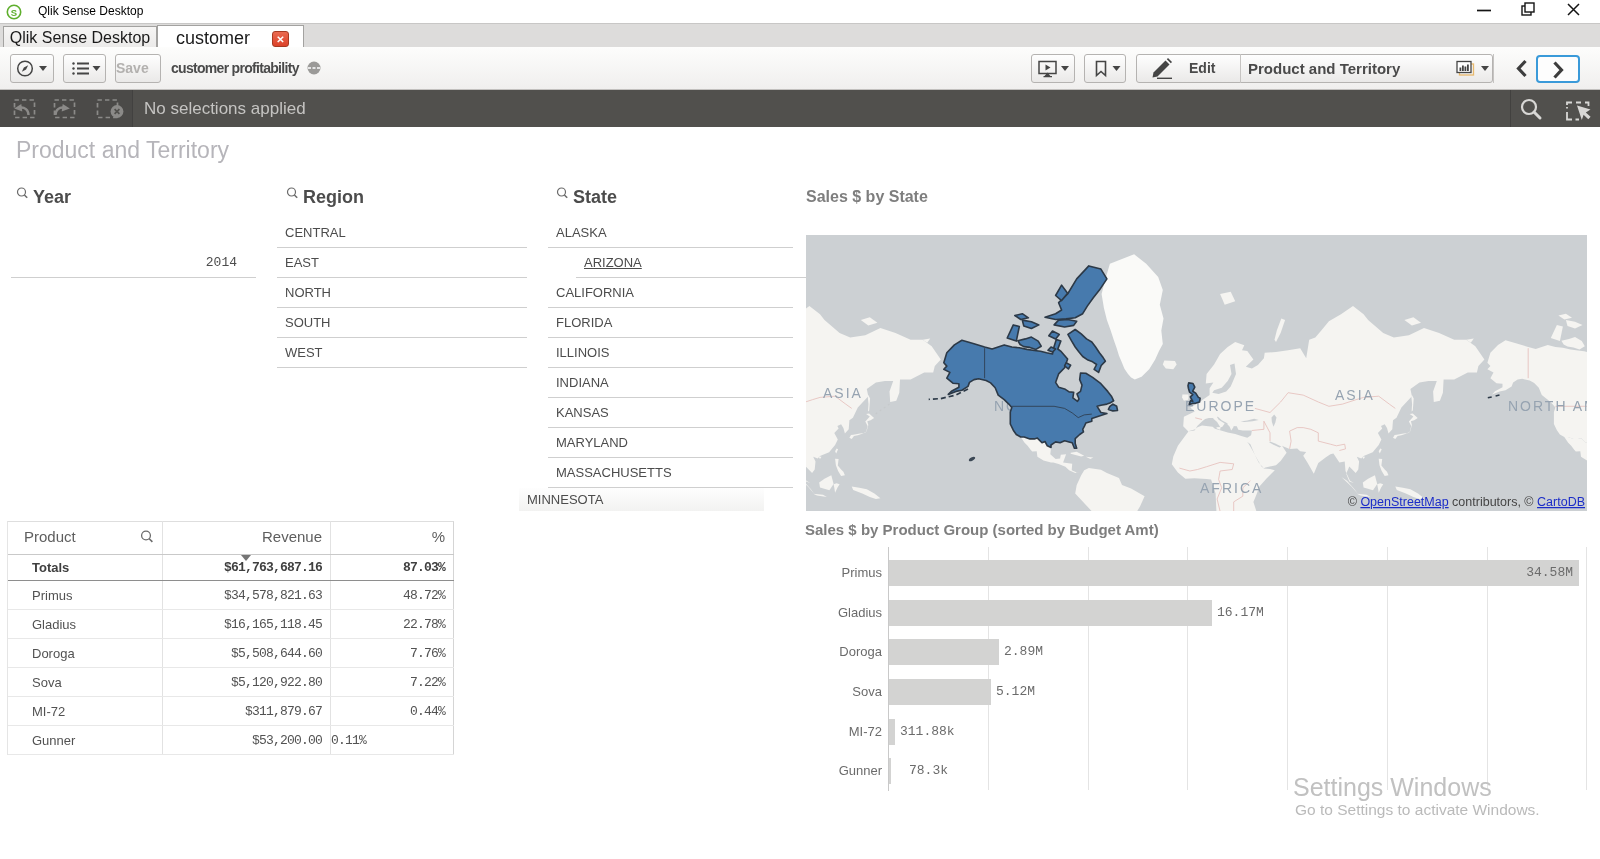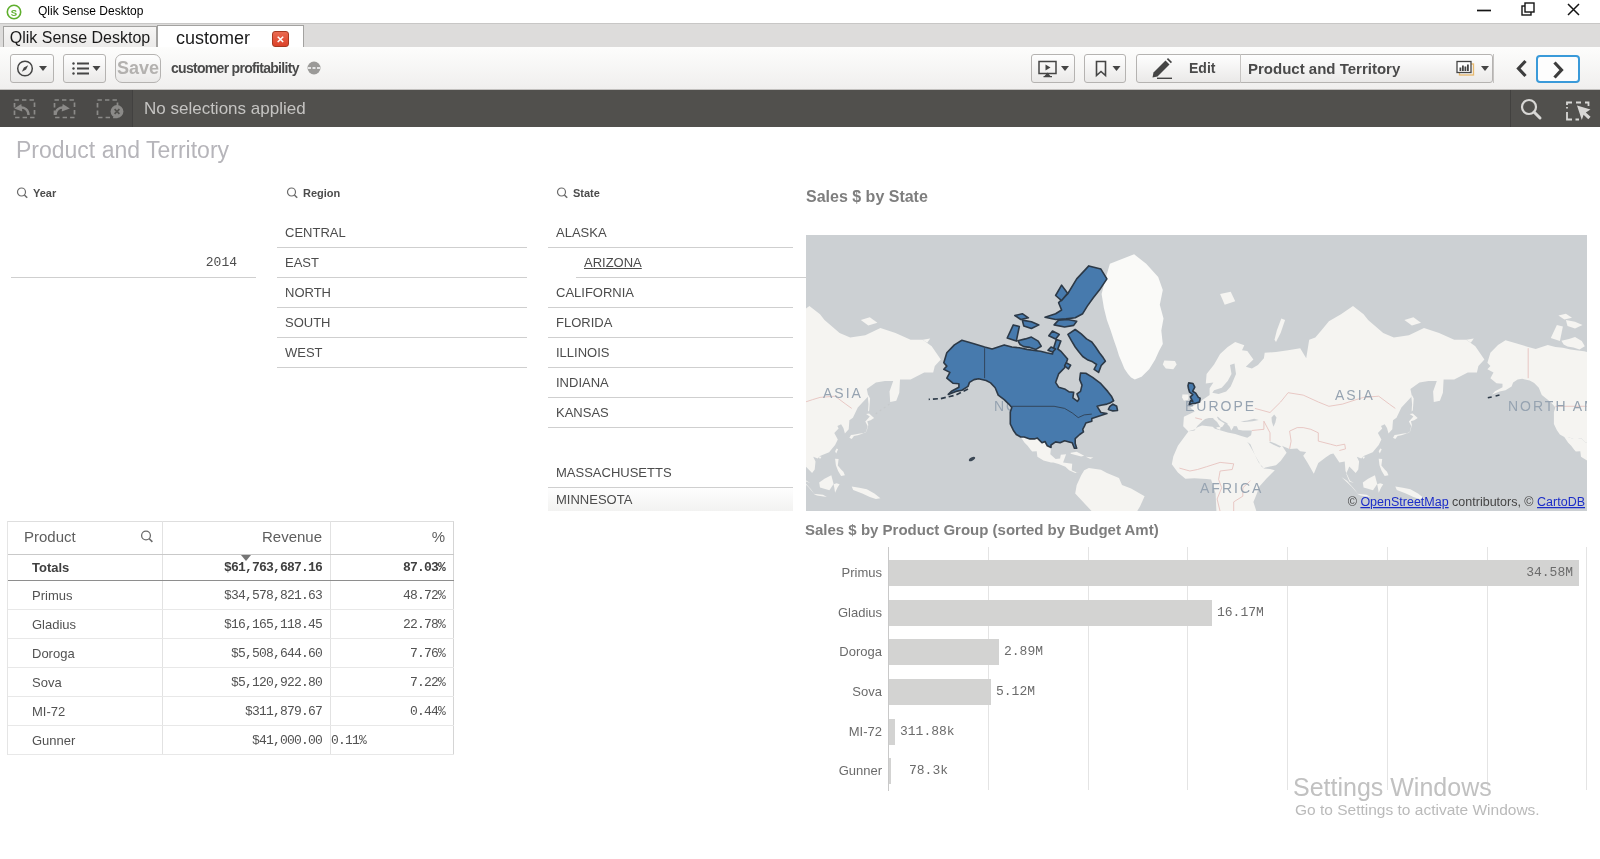--- a/index.html
+++ b/index.html
@@ -13,21 +13,21 @@
 .tab2{position:absolute;left:157px;top:1px;width:147px;height:23px;background:#fff;
 border:1px solid #a3a2a0;border-bottom:none;font-size:12px;color:#1a1a1a;}
 #toolbar{position:absolute;left:0;top:47px;width:1600px;height:43px;
 background:linear-gradient(#fdfdfc,#f0efee);border-bottom:1px solid #c2c0be;}
 .tbtn{position:absolute;top:7px;height:29px;border:1px solid #b5b3b1;border-radius:3px;
 background:linear-gradient(#fefefe,#eae9e8);}
 #selbar{position:absolute;left:0;top:90px;width:1600px;height:37px;background:#51504d;}
 #selbar .leftbox{position:absolute;left:0;top:0;width:133px;height:37px;background:#4b4a48;border-right:1px solid #424140;}
 #selbar .noseltxt{position:absolute;left:144px;top:0;height:37px;line-height:37px;font-size:17px;color:#c5c4c2;}
 #content{position:absolute;left:0;top:0;width:1600px;height:859px;}
-.fhead{position:absolute;font-size:11px;font-weight:bold;color:#4c4c4c;}
+.fhead{position:absolute;font-size:18px;font-weight:bold;color:#4c4c4c;}
 .lrow{position:absolute;height:30px;line-height:30px;font-size:13px;color:#4c4c4c;border-bottom:1px solid #cfcfcf;}
 .mono{font-family:"Liberation Mono",monospace;}
 .trow{position:absolute;left:8px;width:446px;height:29px;line-height:29px;font-size:13px;color:#525252;border-bottom:1px solid #e8e8e8;}
 .trow .mono{letter-spacing:-0.8px;}
 .ylab{position:absolute;left:782px;width:100px;height:26px;line-height:26px;text-align:right;font-size:13px;color:#6b6b6b;}
 .bar{position:absolute;left:889px;height:26px;background:#d3d3d2;}
 .blab{position:absolute;height:26px;line-height:26px;font-size:13px;color:#6b6b6b;}
 </style>
 </head>
 <body>
@@ -66,21 +66,21 @@
   <svg width="41" height="27" viewBox="0 0 41 27">
    <circle cx="9.5" cy="8.5" r="1.2" fill="#454545"></circle>
         <rect x="13" y="7.5" width="12" height="2" fill="#454545"></rect>
    <circle cx="9.5" cy="13.5" r="1.2" fill="#454545"></circle>
         <rect x="13" y="12.5" width="12" height="2" fill="#454545"></rect>
    <circle cx="9.5" cy="18.5" r="1.2" fill="#454545"></circle>
         <rect x="13" y="17.5" width="12" height="2" fill="#454545"></rect>
    <path d="M28.5 11 L36.5 11 L32.5 16 Z" fill="#454545"></path>
   </svg>
  </div>
- <div class="tbtn" style="left:115px;width:46px;text-align:center;font-size:18px;font-weight:bold;color:#b3b1af;line-height:27px;border-radius:7px;">Save</div>
+ <div class="tbtn" style="left:115px;width:46px;text-align:left;font-size:14px;font-weight:bold;color:#b3b1af;line-height:27px;">Save</div>
  <div class="abs" style="left:171px;top:13px;font-size:14px;letter-spacing:-0.7px;font-weight:bold;color:#4a4a4a;">customer profitability</div>
  <svg class="abs" style="left:307px;top:14px" width="14" height="14" viewBox="0 0 14 14">
   <circle cx="7" cy="7" r="6.5" fill="#9b9a98"></circle>
   <path d="M1 7 L4 7 M5.5 7 L8.5 7 M10 7 L13 7" stroke="#fff" stroke-width="1.3"></path>
  </svg>
  <div class="tbtn" style="left:1031px;width:44px;">
   <svg width="42" height="27" viewBox="0 0 42 27">
    <rect x="7" y="6.5" width="17" height="12" fill="none" stroke="#454545" stroke-width="1.5"></rect>
    <path d="M13.5 9.5 L18.5 12.5 L13.5 15.5 Z" fill="#454545"></path>
    <path d="M13 21.5 L15.5 18.5 L18 21.5 Z M11.5 21.7 L20 21.7" stroke="#454545" stroke-width="1.3" fill="#454545"></path>
@@ -179,22 +179,23 @@
  <div class="lrow" style="left:277px;top:308px;width:250px;padding-left:8px;">SOUTH</div>
  <div class="lrow" style="left:277px;top:338px;width:250px;padding-left:8px;">WEST</div>
 
  <div class="lrow" style="left:548px;top:218px;width:245px;padding-left:8px;">ALASKA</div>
  <div class="lrow" style="left:576px;top:248px;width:245px;padding-left:8px;text-decoration:underline;">ARIZONA</div>
  <div class="lrow" style="left:548px;top:278px;width:245px;padding-left:8px;">CALIFORNIA</div>
  <div class="lrow" style="left:548px;top:308px;width:245px;padding-left:8px;">FLORIDA</div>
  <div class="lrow" style="left:548px;top:338px;width:245px;padding-left:8px;">ILLINOIS</div>
  <div class="lrow" style="left:548px;top:368px;width:245px;padding-left:8px;">INDIANA</div>
  <div class="lrow" style="left:548px;top:398px;width:245px;padding-left:8px;">KANSAS</div>
+ <div class="lrow" style="left:548px;top:428px;width:245px;padding-left:8px;">MARYLAND</div>
  <div class="lrow" style="left:548px;top:458px;width:245px;padding-left:8px;">MASSACHUSETTS</div>
- <div class="lrow" style="left:548px;top:488px;width:245px;height:23px;line-height:23px;border-bottom:none;padding-left:8px;background:linear-gradient(#fefefe,#f2f2f1);">MINNESOTA</div>
+ <div class="lrow" style="left:519px;top:488px;width:245px;height:23px;line-height:23px;border-bottom:none;padding-left:8px;background:linear-gradient(#fefefe,#f2f2f1);">MINNESOTA</div>
 
  <div class="abs" style="left:7px;top:521px;width:447px;height:234px;border-top:1px solid #dedede;border-left:1px solid #e5e5e5;border-right:1px solid #d5d5d5;"></div>
  <div class="abs" style="left:162px;top:521px;width:1px;height:234px;background:#e2e2e2;"></div>
  <div class="abs" style="left:330px;top:521px;width:1px;height:234px;background:#e2e2e2;"></div>
  <div class="abs" style="left:8px;top:554px;width:446px;height:1px;background:#c9c9c9;"></div>
  <div class="abs" style="left:24px;top:528px;font-size:15px;color:#5e5e5e;">Product</div>
  <svg class="abs" style="left:140px;top:529px" width="14" height="15" viewBox="0 0 14 15">
   <circle cx="6" cy="6.5" r="4.4" fill="none" stroke="#6b6b6b" stroke-width="1.3"></circle>
   <line x1="9.2" y1="9.7" x2="12.4" y2="12.9" stroke="#6b6b6b" stroke-width="1.6"></line>
  </svg>
@@ -227,21 +228,21 @@
   <span class="abs mono" style="left:155px;width:159px;text-align:right;">$5,120,922.80</span>
   <span class="abs mono" style="left:323px;width:114px;text-align:right;">7.22%</span>
  </div>
  <div class="trow" style="top:697px;">
   <span class="abs" style="left:24px;">MI-72</span>
   <span class="abs mono" style="left:155px;width:159px;text-align:right;">$311,879.67</span>
   <span class="abs mono" style="left:323px;width:114px;text-align:right;">0.44%</span>
  </div>
  <div class="trow" style="top:726px;">
   <span class="abs" style="left:24px;">Gunner</span>
-  <span class="abs mono" style="left:155px;width:159px;text-align:right;">$41,000.00</span>
+  <span class="abs mono" style="left:155px;width:159px;text-align:right;">$53,200.00</span>
   <span class="abs mono" style="left:323px;width:114px;text-align:left;">0.11%</span>
  </div>
 
  <div class="abs" style="left:806px;top:188px;font-size:16px;font-weight:bold;color:#7e7e7e;">Sales $ by State</div>
  <div class="abs" style="left:806px;top:235px;width:781px;height:276px;overflow:hidden;">
       <svg width="781" height="276" viewBox="0 0 781 276" style="display:block">
         <rect x="0" y="0" width="781" height="276" fill="#ccd0d3"></rect>
         <g fill="#f5f4f1" stroke="none">
           <path d="M377.9 181.8 L388.8 176.5 L384.3 172.6 L388.8 170.0 L393.8 167.0 L397.5 164.3 L403.6 160.1 L403.6 153.2 L407.4 147.4 L399.8 148.5 L400.6 138.9 L408.1 129.5 L414.1 119.0 L421.7 112.0 L429.2 107.0 L438.3 110.3 L436.0 115.2 L441.3 115.9 L447.4 124.4 L439.8 131.8 L445.9 133.4 L451.9 130.1 L457.9 123.3 L458.7 117.8 L470.0 117.1 L482.1 115.2 L494.2 113.2 L500.2 123.3 L503.2 104.8 L509.3 102.6 L515.3 95.5 L522.9 86.2 L535.0 79.3 L547.0 71.1 L557.6 79.3 L562.1 85.1 L577.2 97.9 L587.8 102.6 L602.9 100.3 L618.0 93.0 L633.1 97.9 L648.2 104.8 L660.3 104.8 L669.3 111.2 L678.4 124.4 L672.4 131.1 L670.9 137.4 L661.8 137.4 L648.2 144.6 L637.6 144.6 L636.9 157.7 L633.9 165.8 L627.8 167.0 L627.1 156.4 L630.8 146.0 L622.5 146.0 L613.5 147.4 L604.4 153.9 L605.9 161.2 L595.4 172.4 L590.5 182.8 L587.0 185.3 L586.3 194.3 L582.5 198.5 L581.0 193.1 L578.7 189.3 L575.0 191.1 L576.2 193.6 L571.9 198.1 L575.4 204.4 L572.7 210.0 L566.7 217.3 L557.6 221.0 L555.3 223.4 L550.8 221.8 L553.1 226.6 L552.3 234.5 L549.7 237.9 L543.3 231.4 L540.2 238.8 L543.3 246.5 L547.8 248.0 L544.0 245.8 L539.5 236.0 L538.7 226.6 L533.4 227.4 L527.4 218.5 L524.4 219.2 L519.9 222.2 L512.3 228.1 L507.8 238.8 L501.7 228.1 L497.2 220.7 L500.2 217.0 L494.2 216.2 L491.2 213.6 L483.6 213.9 L477.6 211.6 L476.1 210.8 L480.6 217.7 L474.6 225.9 L470.0 230.3 L459.4 232.4 L457.2 233.4 L464.0 234.1 L468.8 235.3 L461.0 243.0 L453.4 251.4 L450.4 259.8 L447.4 266.9 L450.4 276.3 L410.4 276.3 L409.6 258.4 L405.1 244.4 L400.6 244.0 L388.5 243.3 L379.4 243.7 L371.9 237.4 L365.8 229.2 L367.3 221.5 L371.9 210.8 L377.2 203.6 L382.4 196.4 L377.2 191.3 Z"></path>
           <path d="M406.6 180.3 L410.4 180.9 L412.6 184.7 L418.7 188.4 L416.4 191.7 L414.5 192.6 L411.1 187.1 L407.4 183.8 Z"></path>

